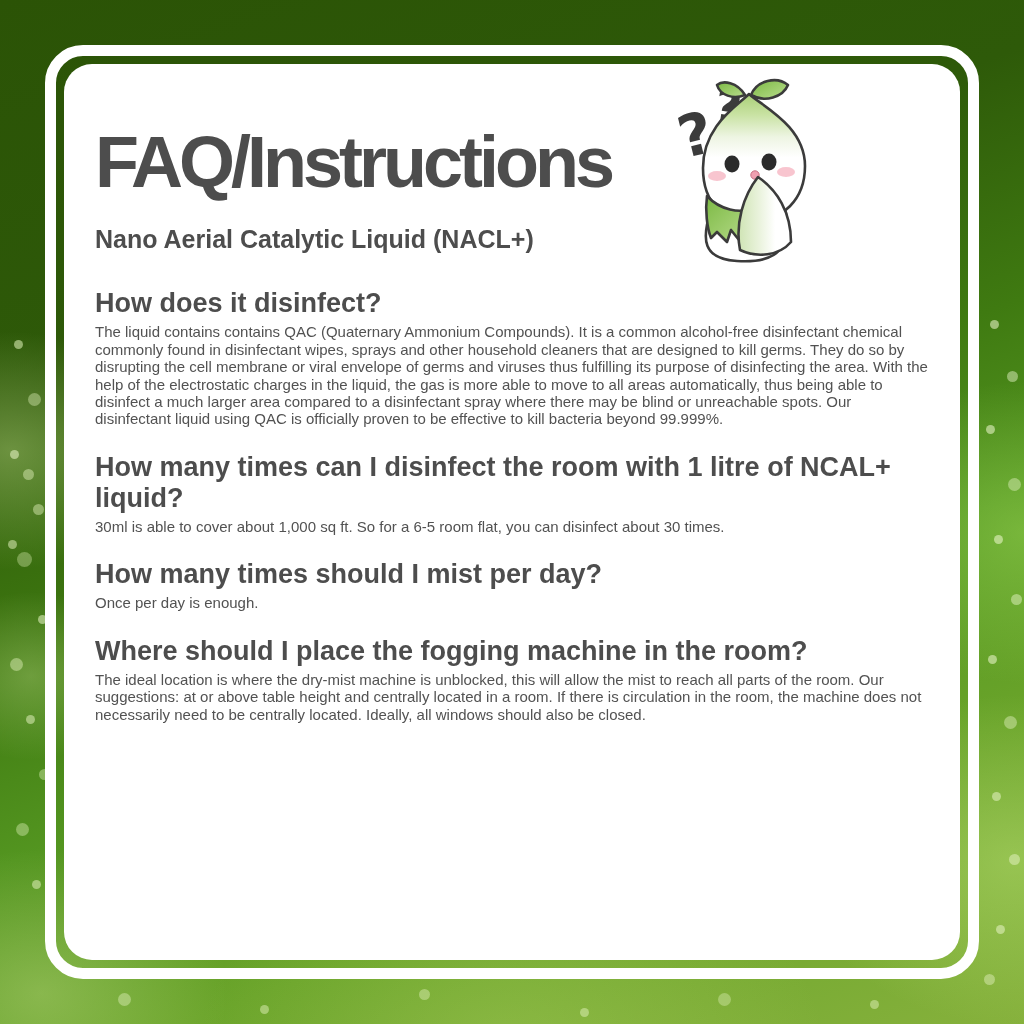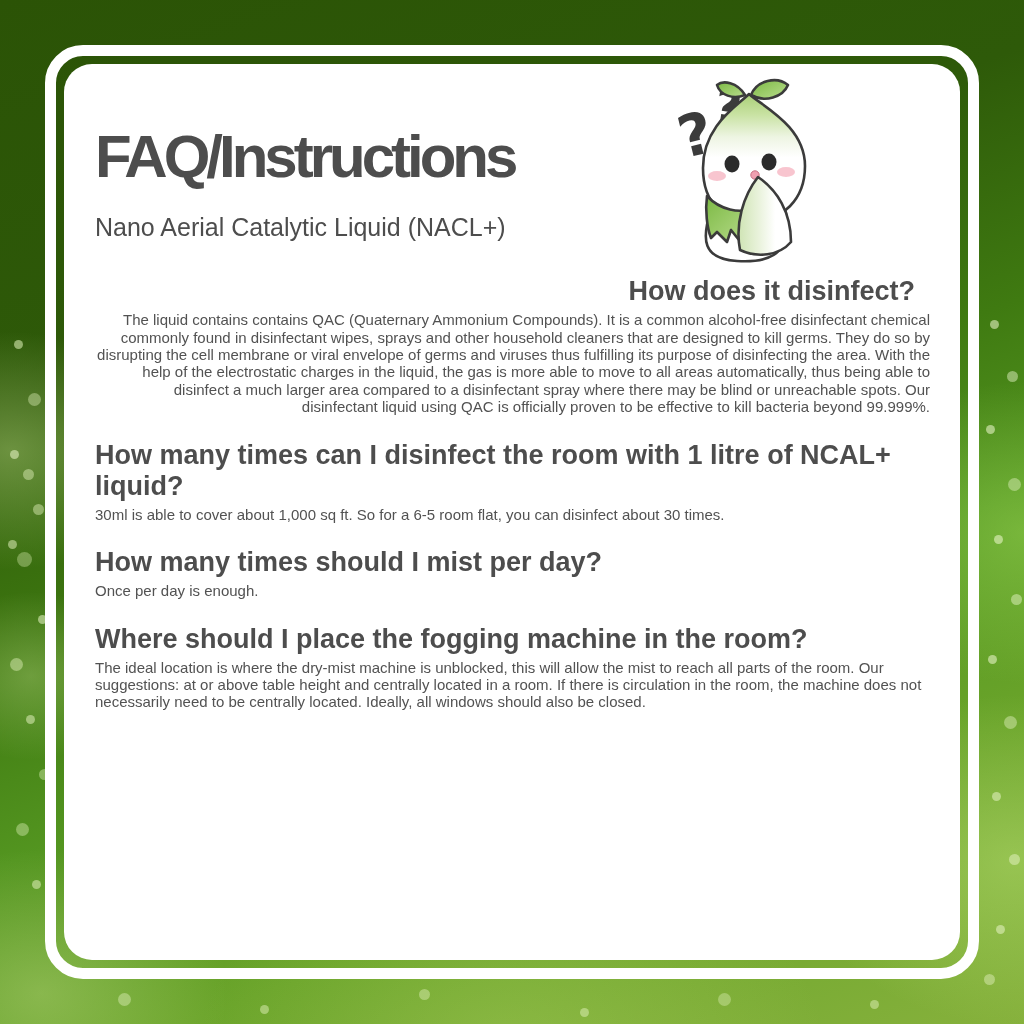--- a/index.html
+++ b/index.html
@@ -43,26 +43,26 @@
   }
   
   .ring{
     position:absolute;inset:45px;border:11px solid #fff;border-radius:38px;
   }
   .card{
     position:absolute;inset:64px;background:#fff;border-radius:28px;
   }
   .content{position:absolute;left:31px;top:0;right:28px;}
   .title{
-    margin:62px 0 0 0;font-size:60px;font-weight:bold;letter-spacing:-4px;
+    margin:62px 0 0 0;font-size:72px;font-weight:bold;letter-spacing:-4px;
     color:#4d4d4d;line-height:1.02;
   }
-  .subtitle{margin-top:26px;font-size:25px;font-weight:normal;color:#4d4d4d;}
+  .subtitle{margin-top:26px;font-size:25px;font-weight:bold;color:#4d4d4d;}
   .faq-section{margin-top:24px;}
-  .faq-section:first-child{margin-top:34px;text-align:right;}
+  .faq-section:first-child{margin-top:34px;}
   .faq-section h2{
     margin:0 0 4px 0;font-size:27px;font-weight:bold;color:#4d4d4d;
     line-height:1.15;max-width:820px;
   }
   .faq-section p{
     margin:0;font-size:15px;color:#525252;line-height:1.16;max-width:835px;
   }
   .mascot{position:absolute;left:581px;top:14px;width:170px;height:195px;}
   .mascot svg{width:100%;height:100%;display:block;overflow:visible;}
 </style>

